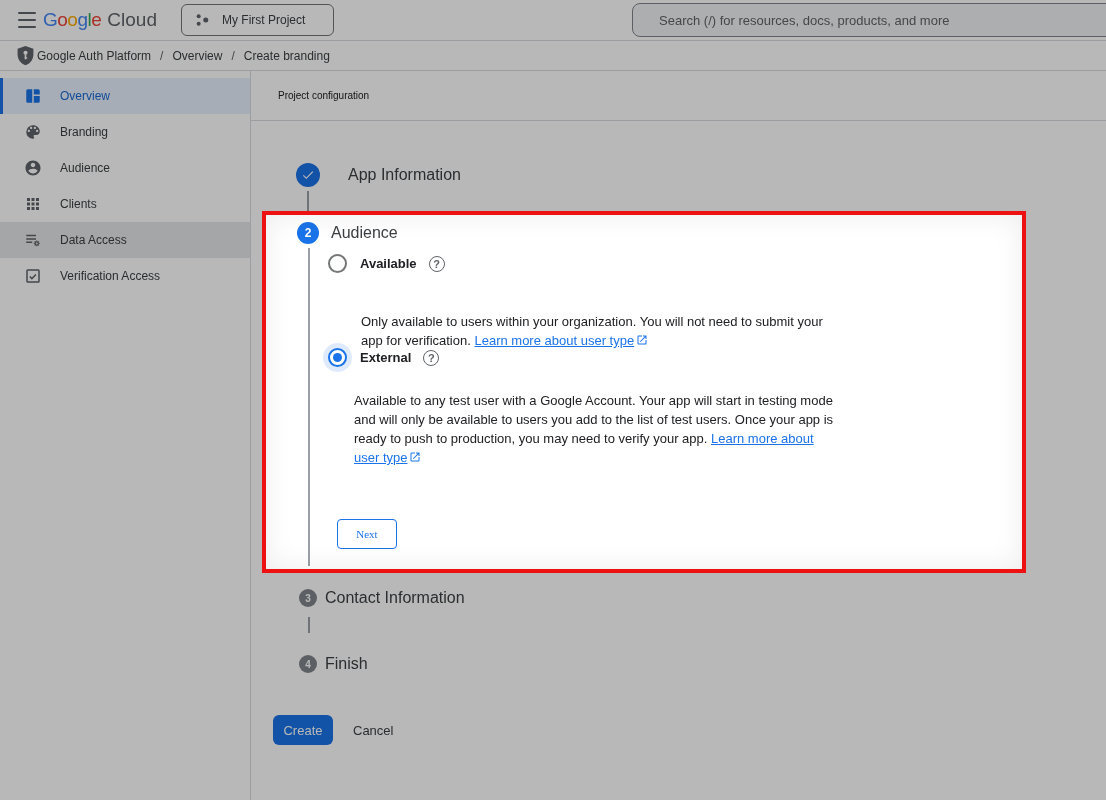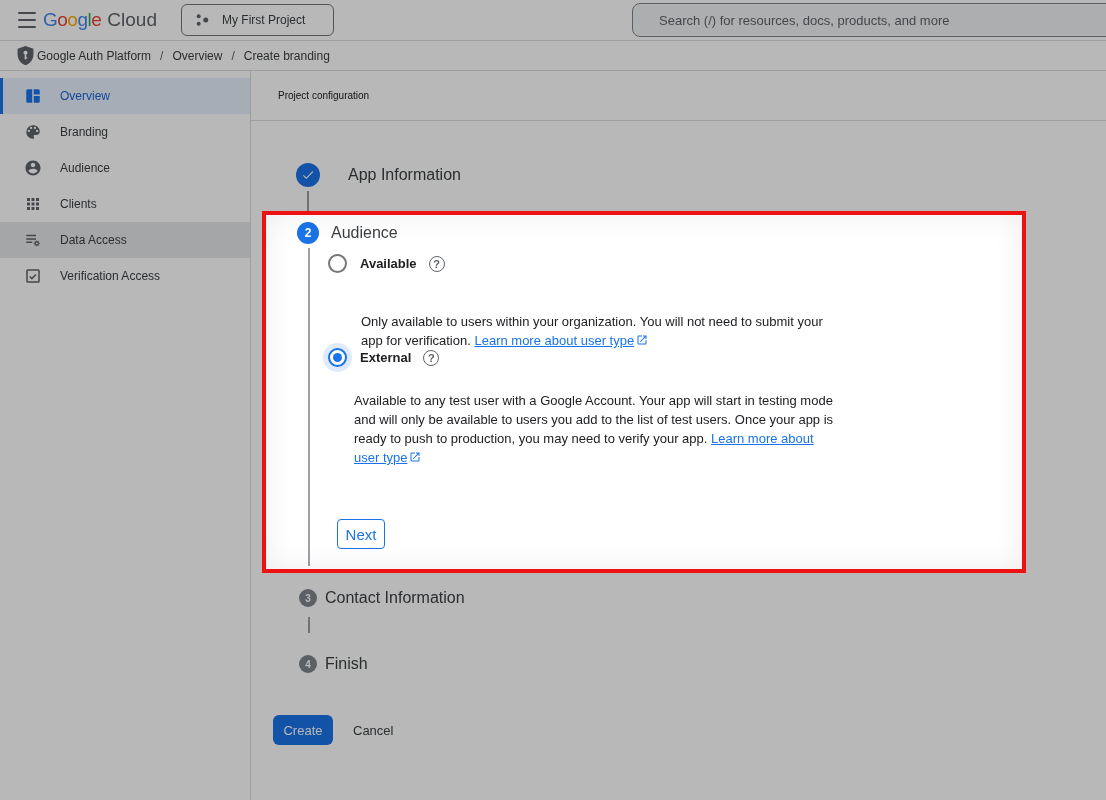--- a/index.html
+++ b/index.html
@@ -73,22 +73,22 @@
   .radio.checked::after{content:"";position:absolute;left:50%;top:50%;width:9px;height:9px;margin:-4.5px 0 0 -4.5px;
                         border-radius:50%;background:var(--blue)}
   .option-label{margin-left:13px;font-size:13px;font-weight:600;color:var(--text)}
   .help-icon{margin-left:12px;width:16px;height:16px;border-radius:50%;border:1.5px solid #5f6368;color:#5f6368;
              font-size:11px;font-weight:700;display:flex;align-items:center;justify-content:center;cursor:pointer}
   .desc{position:absolute;width:487px;font-size:13px;line-height:19px;color:var(--text)}
   .desc a{color:var(--blue);text-decoration:underline;cursor:pointer}
   .ext-icon{display:inline-block;width:12px;height:12px;margin-left:2px;vertical-align:-1px}
   .ext-icon svg{width:12px;height:12px;fill:var(--blue)}
 
-  .next-btn{position:absolute;width:48px;height:30px;background:#fff;border:1px solid var(--blue);border-radius:4px;
-            color:var(--blue);font-family:Liberation Sans, sans-serif;font-size:15px;font-weight:500;cursor:pointer}
+  .next-btn{position:absolute;width:60px;height:30px;background:#fff;border:1px solid var(--blue);border-radius:4px;
+            color:var(--blue);font-family:Liberation Serif, serif;font-size:11px;font-weight:500;cursor:pointer}
   .actions{position:absolute;display:flex;align-items:center}
   .create-btn{width:60px;height:30px;background:var(--blue);border:none;border-radius:6px;color:#fff;
               font-family:inherit;font-size:13px;font-weight:500;cursor:pointer}
   .cancel-btn{margin-left:20px;background:none;border:none;font-family:inherit;font-size:13px;font-weight:500;
               color:#3c4043;cursor:pointer}
 
   
   .highlight-box{position:absolute;left:262px;top:211px;width:764px;height:362px;
                  border:4px solid var(--highlight-red);
                  box-shadow:0 0 0 3000px var(--dim-overlay), inset 0 0 28px rgba(0,0,0,.08);

